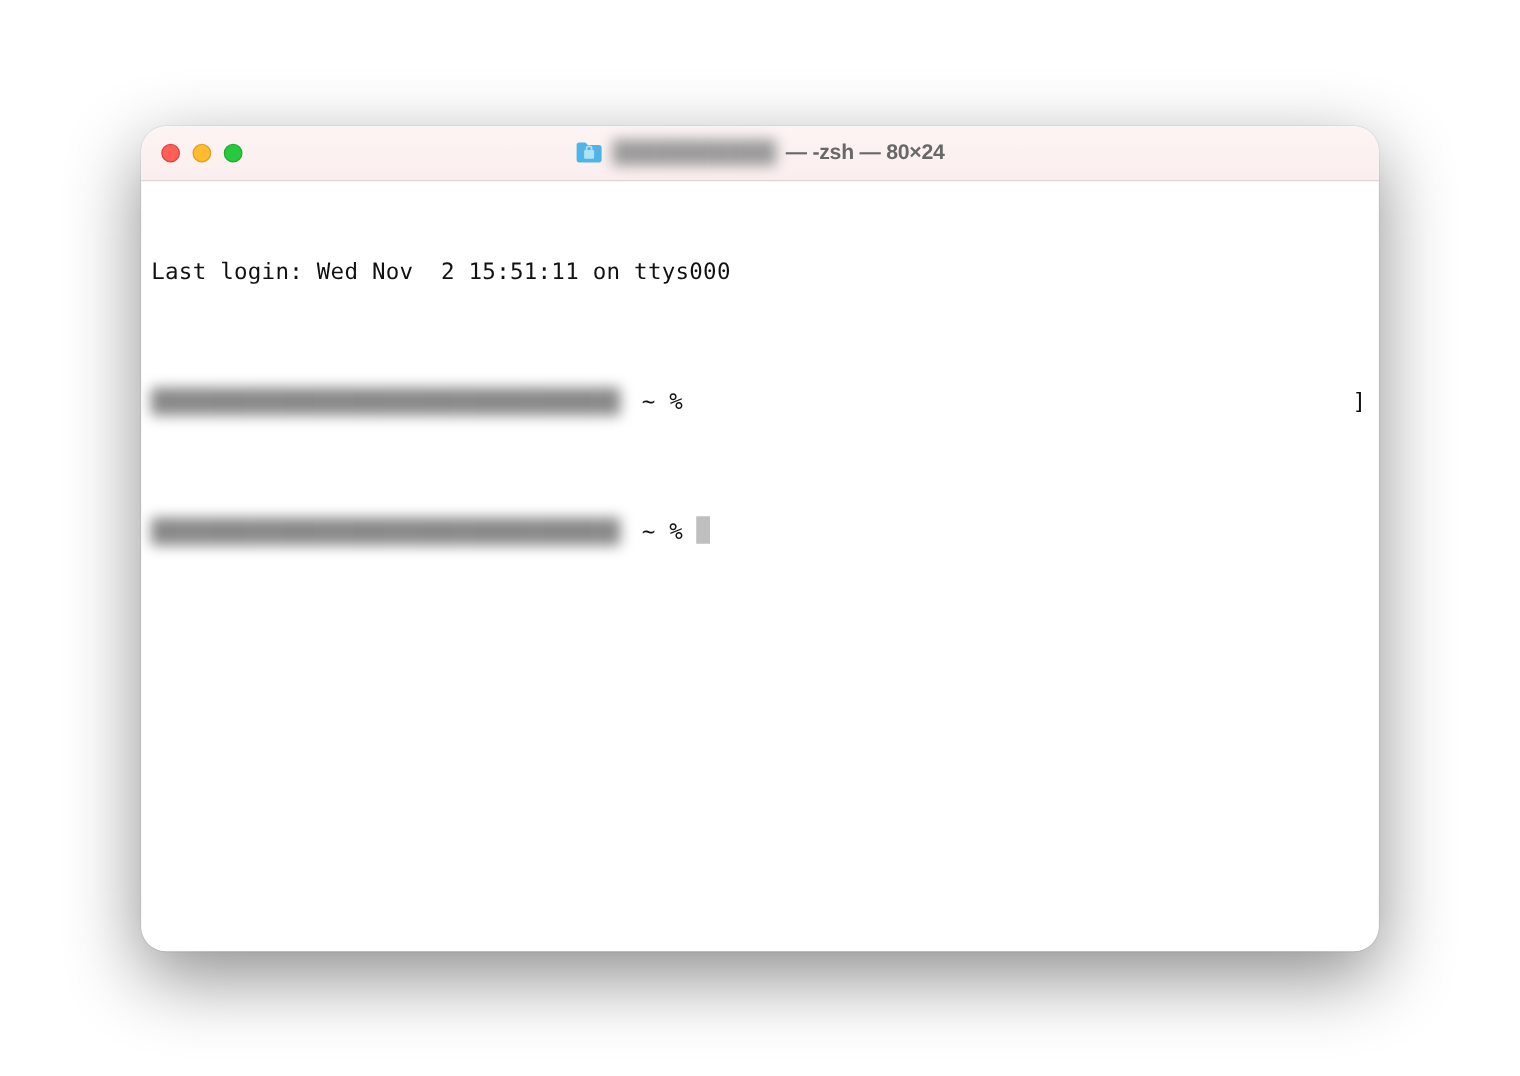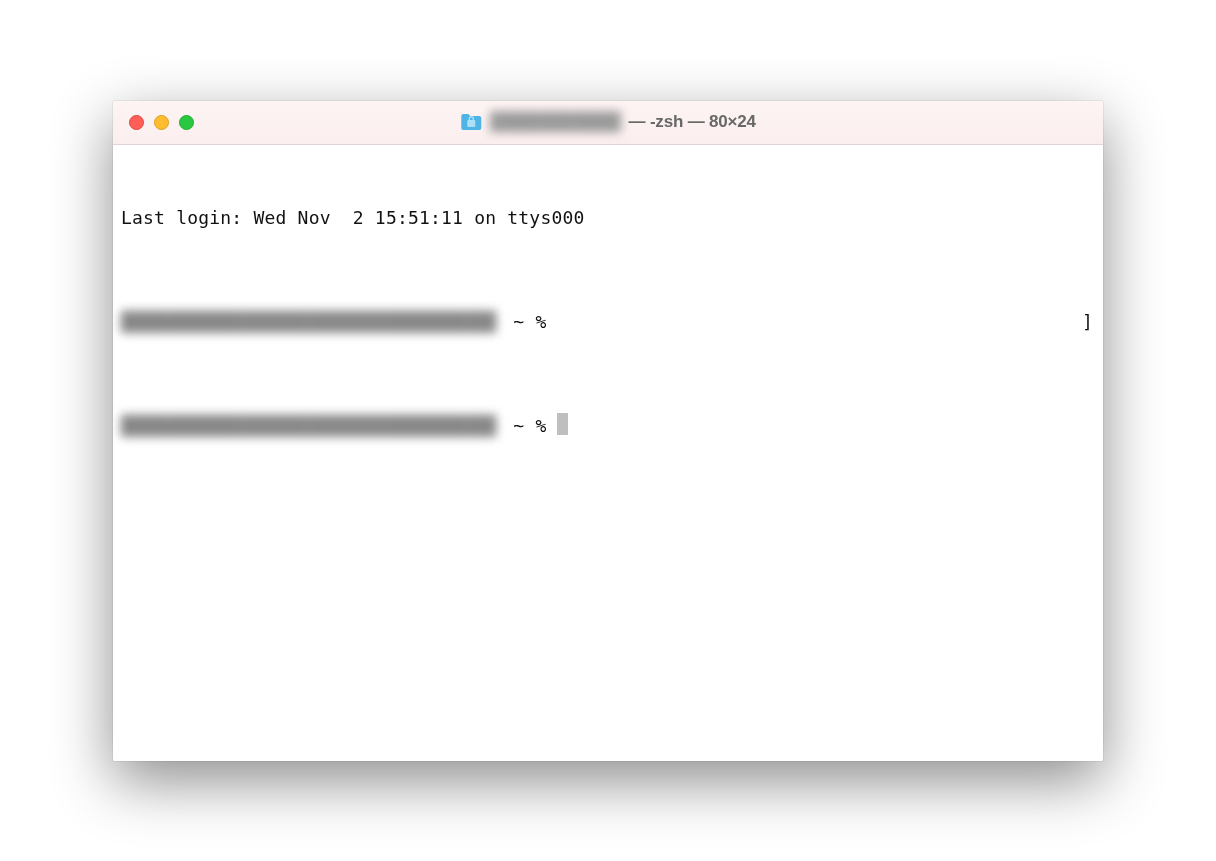--- a/index.html
+++ b/index.html
@@ -15,21 +15,21 @@
       display: flex;
       align-items: center;
       justify-content: center;
       font-family: -apple-system, BlinkMacSystemFont, "Segoe UI", sans-serif;
     }
 
     .window {
       width: 990px;
       height: 660px;
       background: #ffffff;
-      border-radius: 2px;
+      border-radius: 20px;
       box-shadow: 0 20px 60px rgba(0,0,0,0.45), 0 0 0 1px rgba(0,0,0,0.05);
       overflow: hidden;
       display: flex;
       flex-direction: column;
     }
 
     .titlebar {
       height: 44px;
       background: linear-gradient(180deg, #fdf4f4 0%, #fbeeee 100%);
       border-bottom: 1px solid #e0d5d5;

